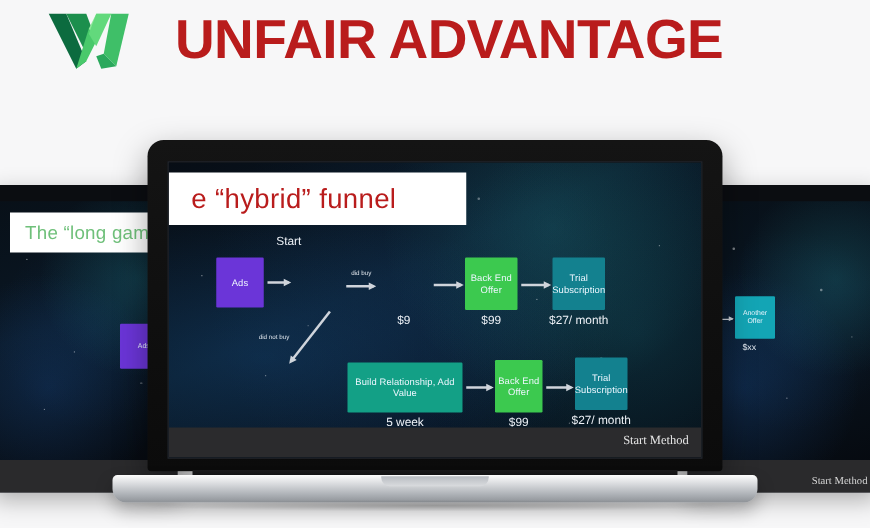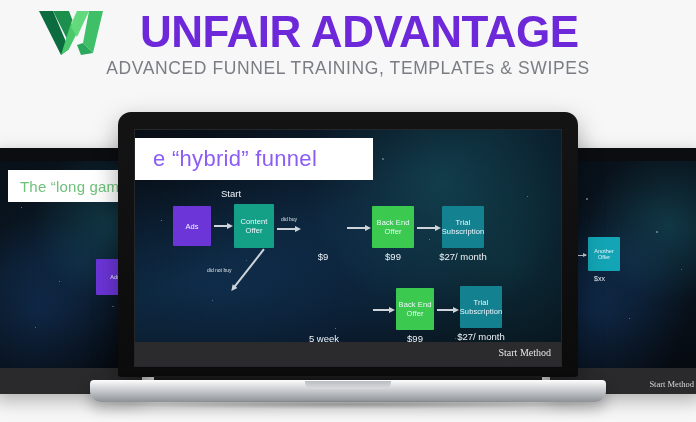--- a/index.html
+++ b/index.html
@@ -14,21 +14,21 @@
   .header{
     position:absolute; left:0; top:0; width:696px; height:96px;
     background:#f7f7f8;
   }
   .logo{
     position:absolute; left:37px; top:9px; width:72px; height:48px;
   }
   .brand-title{
     position:absolute; left:140px; top:8px;
     font-size:44px; font-weight:bold; letter-spacing:-0.5px;
-    color:#6d28d9; line-height:48px; white-space:nowrap;
+    color:#b91c1c; line-height:48px; white-space:nowrap;
     font-family:"Liberation Sans", sans-serif;
   }
   .brand-sub{
     position:absolute; left:0; top:58px; width:696px;
     text-align:center; font-size:17.5px; color:#7a7d82;
     letter-spacing:0.6px; white-space:nowrap;
   }
 
   
   .stage{
@@ -109,21 +109,21 @@
       radial-gradient(circle at 46% 44%, rgba(22,62,108,0.22) 0%, rgba(0,0,0,0) 62%),
       linear-gradient(155deg,#070d15 0%, #0a1a28 40%, #050810 100%);
   }
   .star{ position:absolute; background:#ffffff; border-radius:50%; opacity:.55; }
 
   .slide-header{
     position:absolute; left:0; top:8px; height:42px; width:238px;
     background:#ffffff; display:flex; align-items:center;
   }
   .slide-header-txt{
-    color:#8b5cf6; font-size:22px; white-space:nowrap;
+    color:#b91c1c; font-size:22px; white-space:nowrap;
     margin-left:18px; letter-spacing:0.3px;
   }
   .screen-footer{
     position:absolute; left:0; bottom:0; width:100%; height:24px;
     background:#2b2b2d;
   }
   .screen-footer-txt{
     position:absolute; right:10px; top:5px;
     color:#e6e6e6; font-size:10px;
     font-family:"Liberation Serif", serif; white-space:nowrap;
@@ -195,21 +195,20 @@
       <polygon points="16,2 32,2 38,18 30,30" fill="#1c8f4d"></polygon>
       <polygon points="24,46 32,40 40,24 34,14" fill="#49c96b"></polygon>
       <polygon points="34,14 40,24 52,2 40,2" fill="#8fe89a"></polygon>
       <polygon points="40,2 52,2 40,28 34,18" fill="#62d97c"></polygon>
       <polygon points="52,2 66,2 56,44 46,34" fill="#3fbf68"></polygon>
       <polygon points="46,34 56,44 44,46 40,36" fill="#2aa85c"></polygon>
     </svg>
   </div>
 
   <div class="brand-title">UNFAIR ADVANTAGE</div>
-  <div class="brand-sub">ADVANCED FUNNEL TRAINING, TEMPLATEs &amp; SWIPES</div>
 </div>
 
 <div class="stage">
 
   <div class="side-slide side-left">
     <div class="slide-topbar"></div>
     <div class="slide-sky">
       <div class="star" style="left:18%;top:22%;width:1.5px;height:1.5px;"></div>
       <div class="star" style="left:62%;top:14%;width:1.5px;height:1.5px;opacity:.4;"></div>
       <div class="star" style="left:44%;top:58%;width:1px;height:1px;opacity:.5;"></div>
@@ -276,23 +275,20 @@
         </div>
 
         <div class="caption" style="left:76px;top:58px;width:40px;">Start</div>
 
         <div class="node" style="left:38px;top:76px;width:38px;height:40px;background:#6b35d8;">
           <span>Ads</span>
         </div>
 
         <div class="arrow" style="left:79px;top:95px;width:17px;"></div>
 
-        <div class="node" style="left:99px;top:74px;width:40px;height:44px;background:#13a086;">
-          <span>Content Offer</span>
-        </div>
 
         <div class="small-label" style="left:146px;top:86px;">did buy</div>
         <div class="arrow" style="left:142px;top:98px;width:22px;"></div>
 
         <div class="caption" style="left:167px;top:121px;width:42px;">$9</div>
 
         <div class="arrow" style="left:212px;top:97px;width:22px;"></div>
 
         <div class="node" style="left:237px;top:76px;width:42px;height:42px;background:#3cc94f;">
           <span>Back End Offer</span>
@@ -302,20 +298,23 @@
         <div class="arrow" style="left:282px;top:97px;width:22px;"></div>
 
         <div class="node" style="left:307px;top:76px;width:42px;height:42px;background:#13818f;">
           <span>Trial Subscription</span>
         </div>
         <div class="caption" style="left:295px;top:121px;width:66px;">$27/ month</div>
 
         <div class="small-label" style="left:72px;top:137px;">did not buy</div>
         <div class="diag-arrow" style="left:128px;top:119px;height:48px;transform:rotate(38deg);"></div>
 
+        <div class="node" style="left:143px;top:160px;width:92px;height:40px;background:#13a086;">
+          <span>Build Relationship, Add Value</span>
+        </div>
         <div class="caption" style="left:143px;top:203px;width:92px;">5 week</div>
 
         <div class="arrow" style="left:238px;top:179px;width:20px;"></div>
 
         <div class="node" style="left:261px;top:158px;width:38px;height:42px;background:#3cc94f;">
           <span>Back End Offer</span>
         </div>
         <div class="caption" style="left:261px;top:203px;width:38px;">$99</div>
 
         <div class="arrow" style="left:302px;top:179px;width:20px;"></div>

